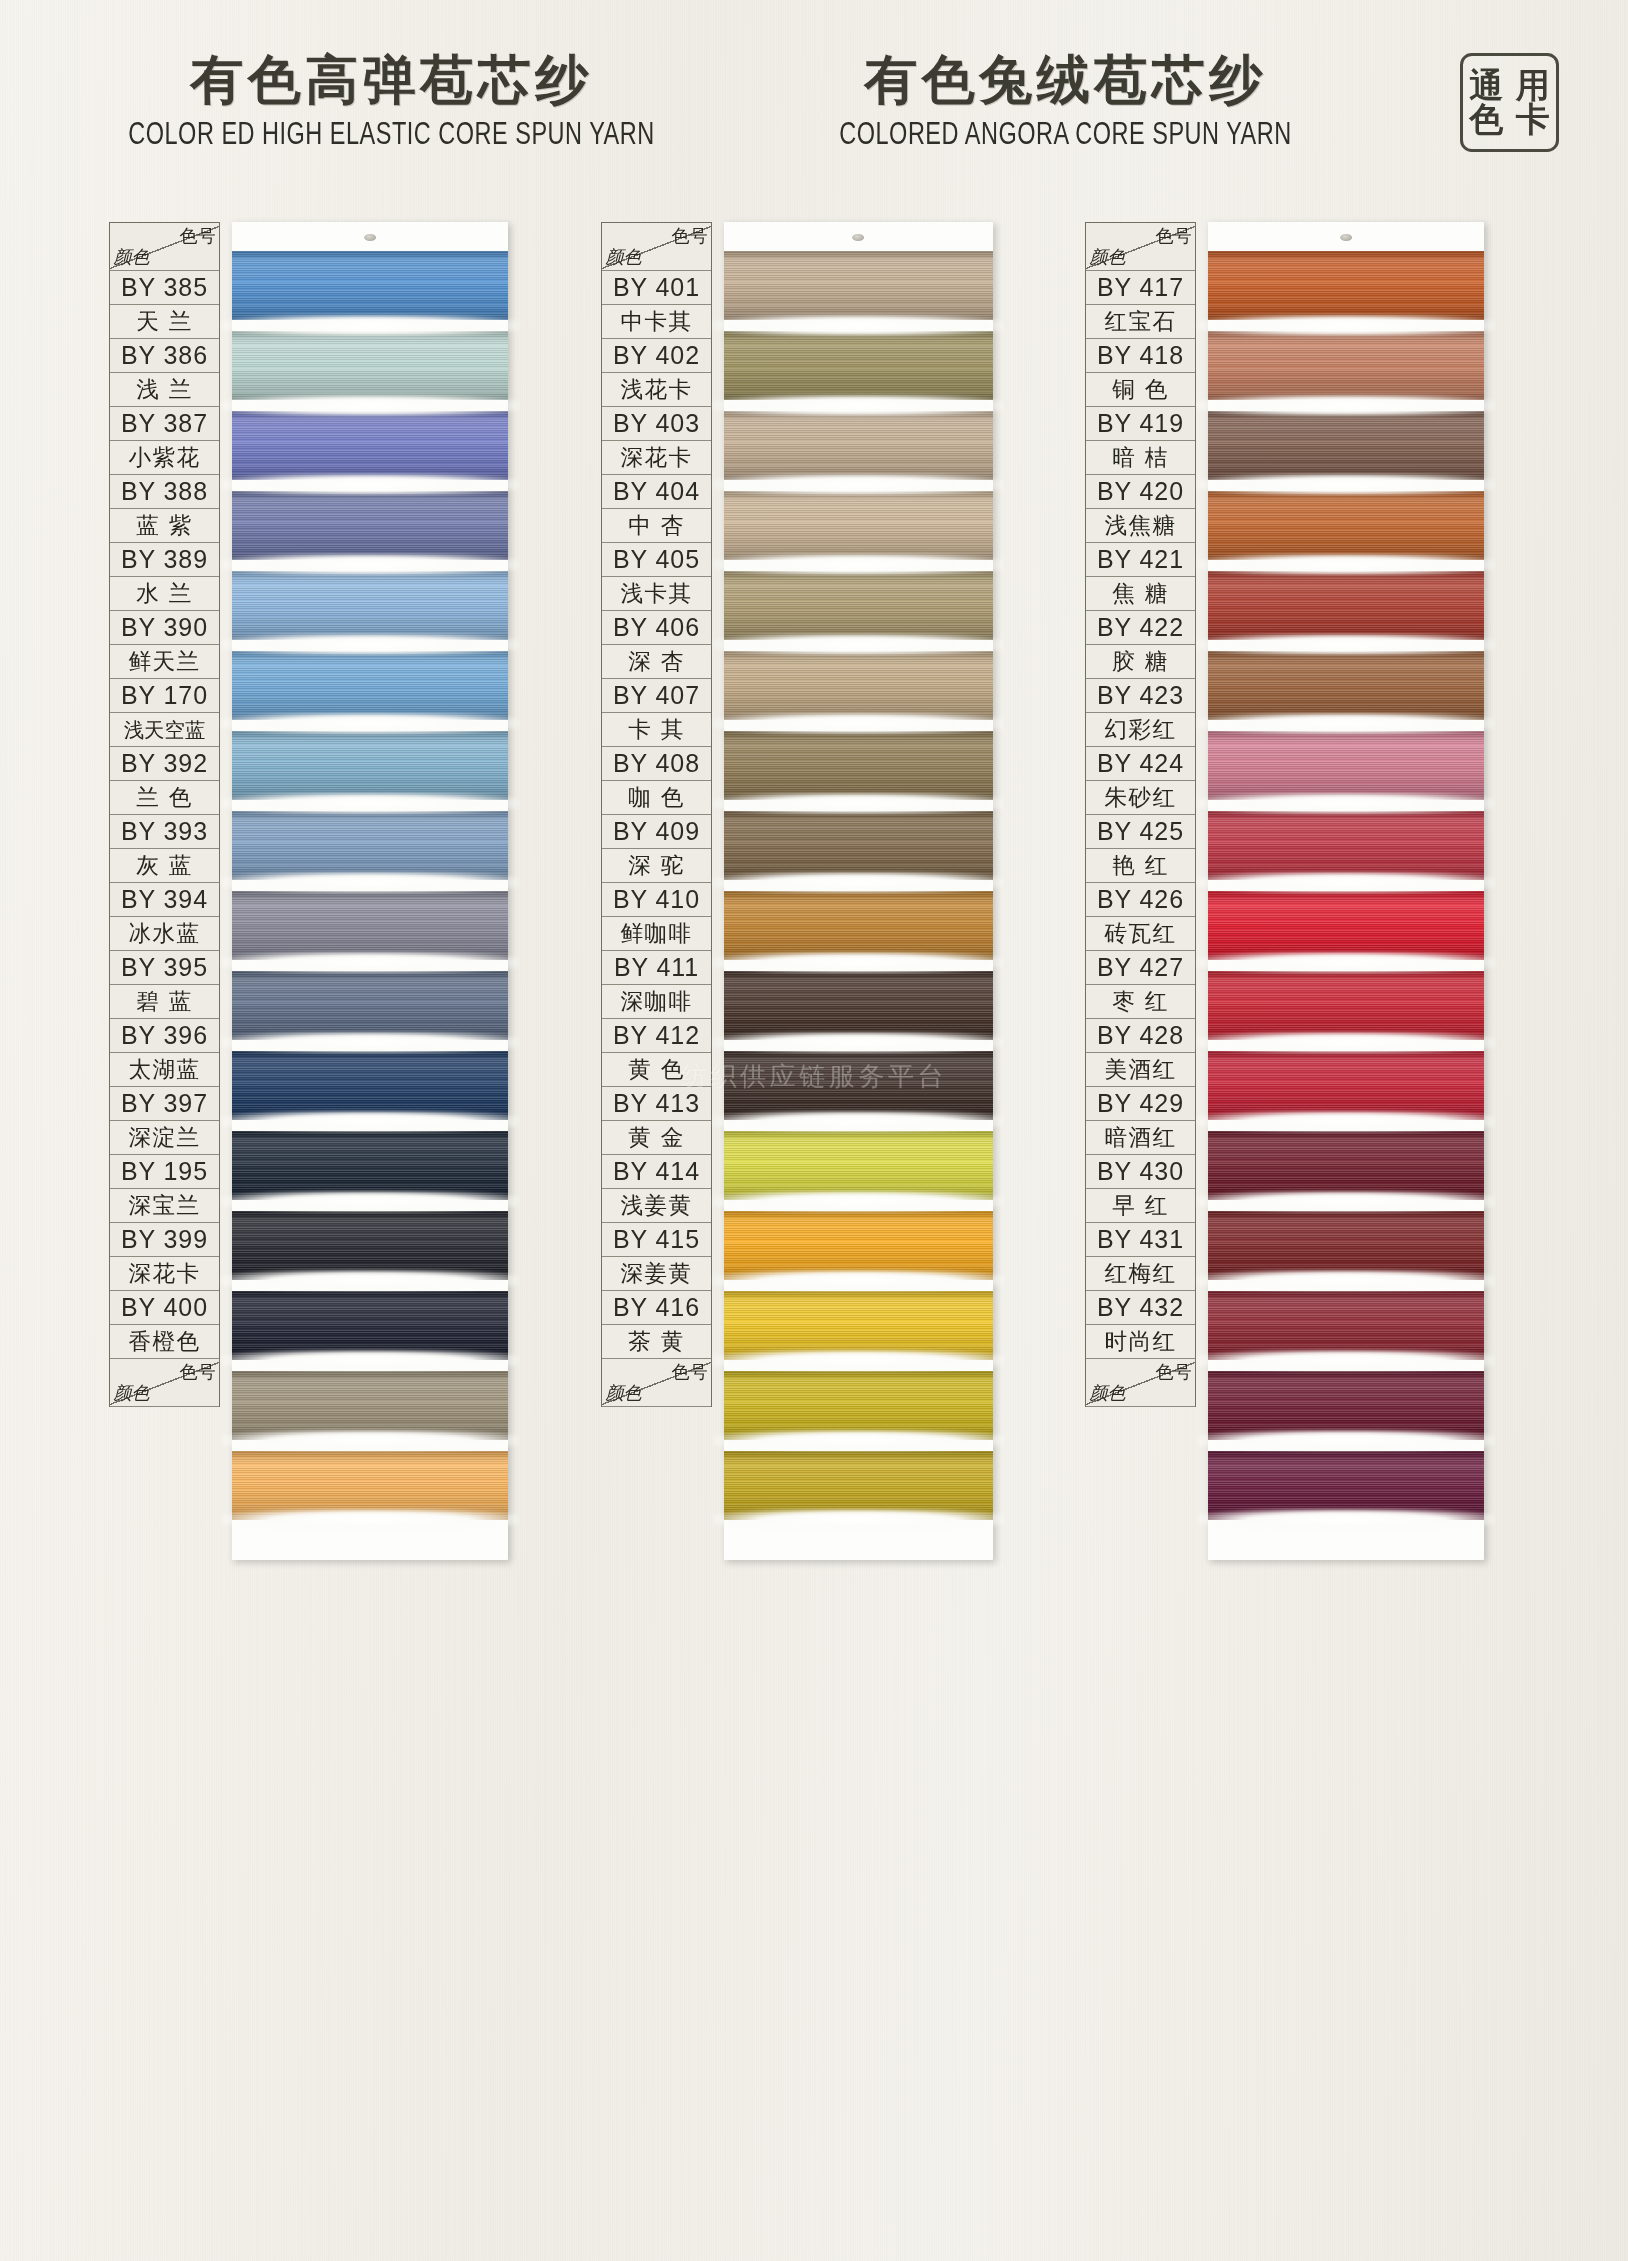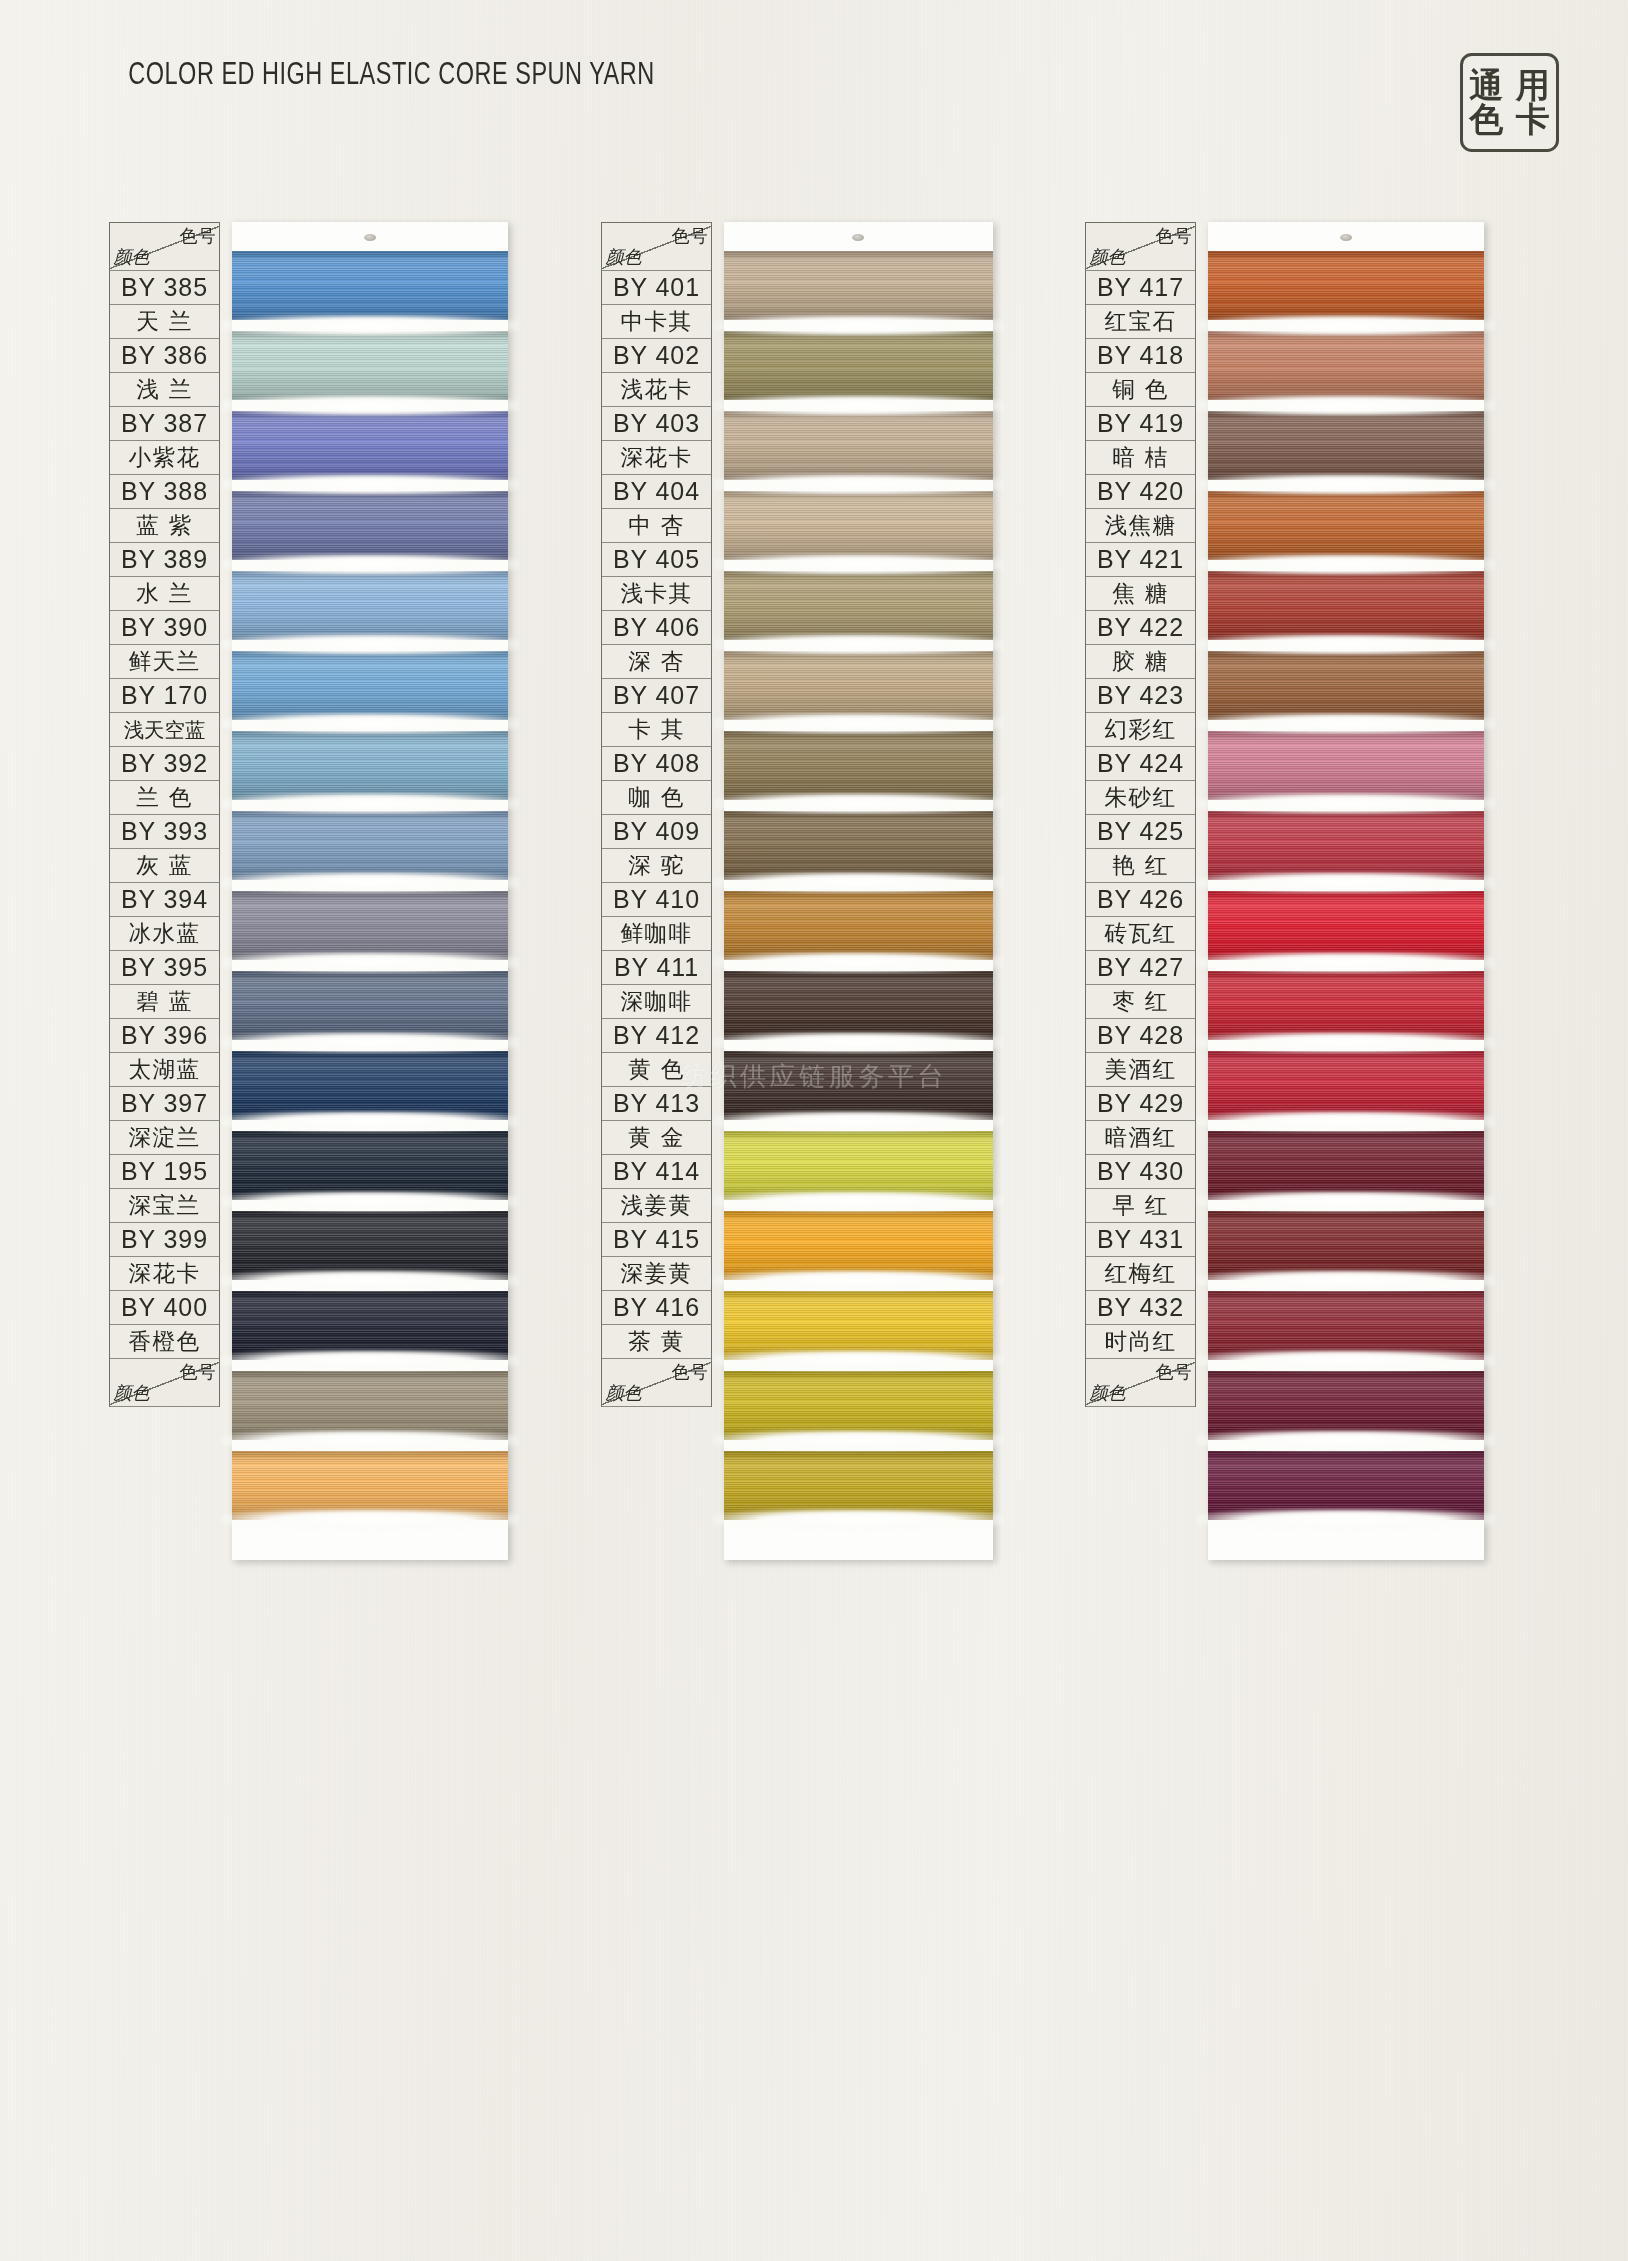--- a/index.html
+++ b/index.html
@@ -192,23 +192,28 @@
   }
 </style>
 </head>
 <body>
 
 <div class="paper-grain"></div>
 
 <div class="header">
 
   <div class="title-block t1">
+    <div class="title-cn">有色高弹苞芯纱</div>
     <div class="title-en">COLOR ED HIGH ELASTIC  CORE SPUN YARN</div>
   </div>
 
+  <div class="title-block t2">
+    <div class="title-cn">有色兔绒苞芯纱</div>
+    <div class="title-en">COLORED ANGORA CORE SPUN YARN</div>
+  </div>
 
   <div class="badge">
     <span>通</span>
     <span>用</span>
     <span>色</span>
     <span>卡</span>
   </div>
 
 </div>
 

